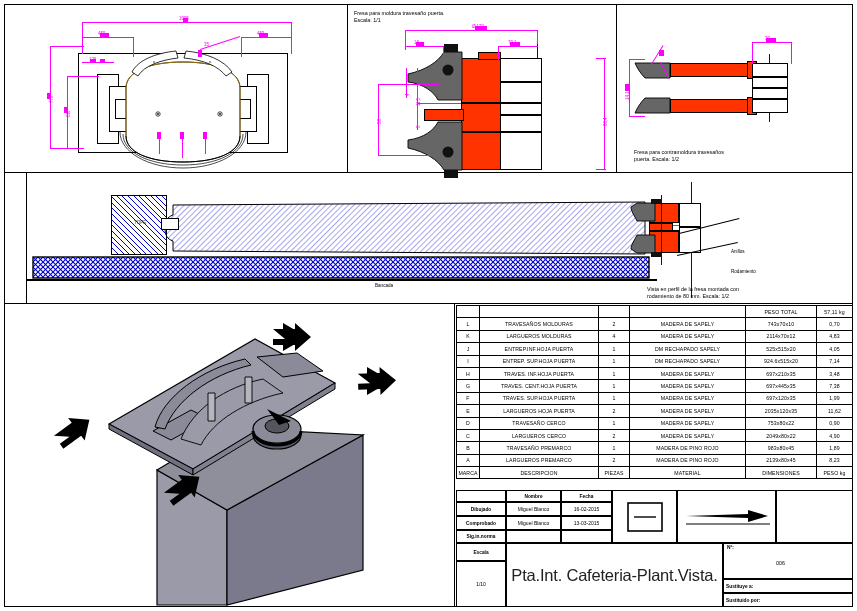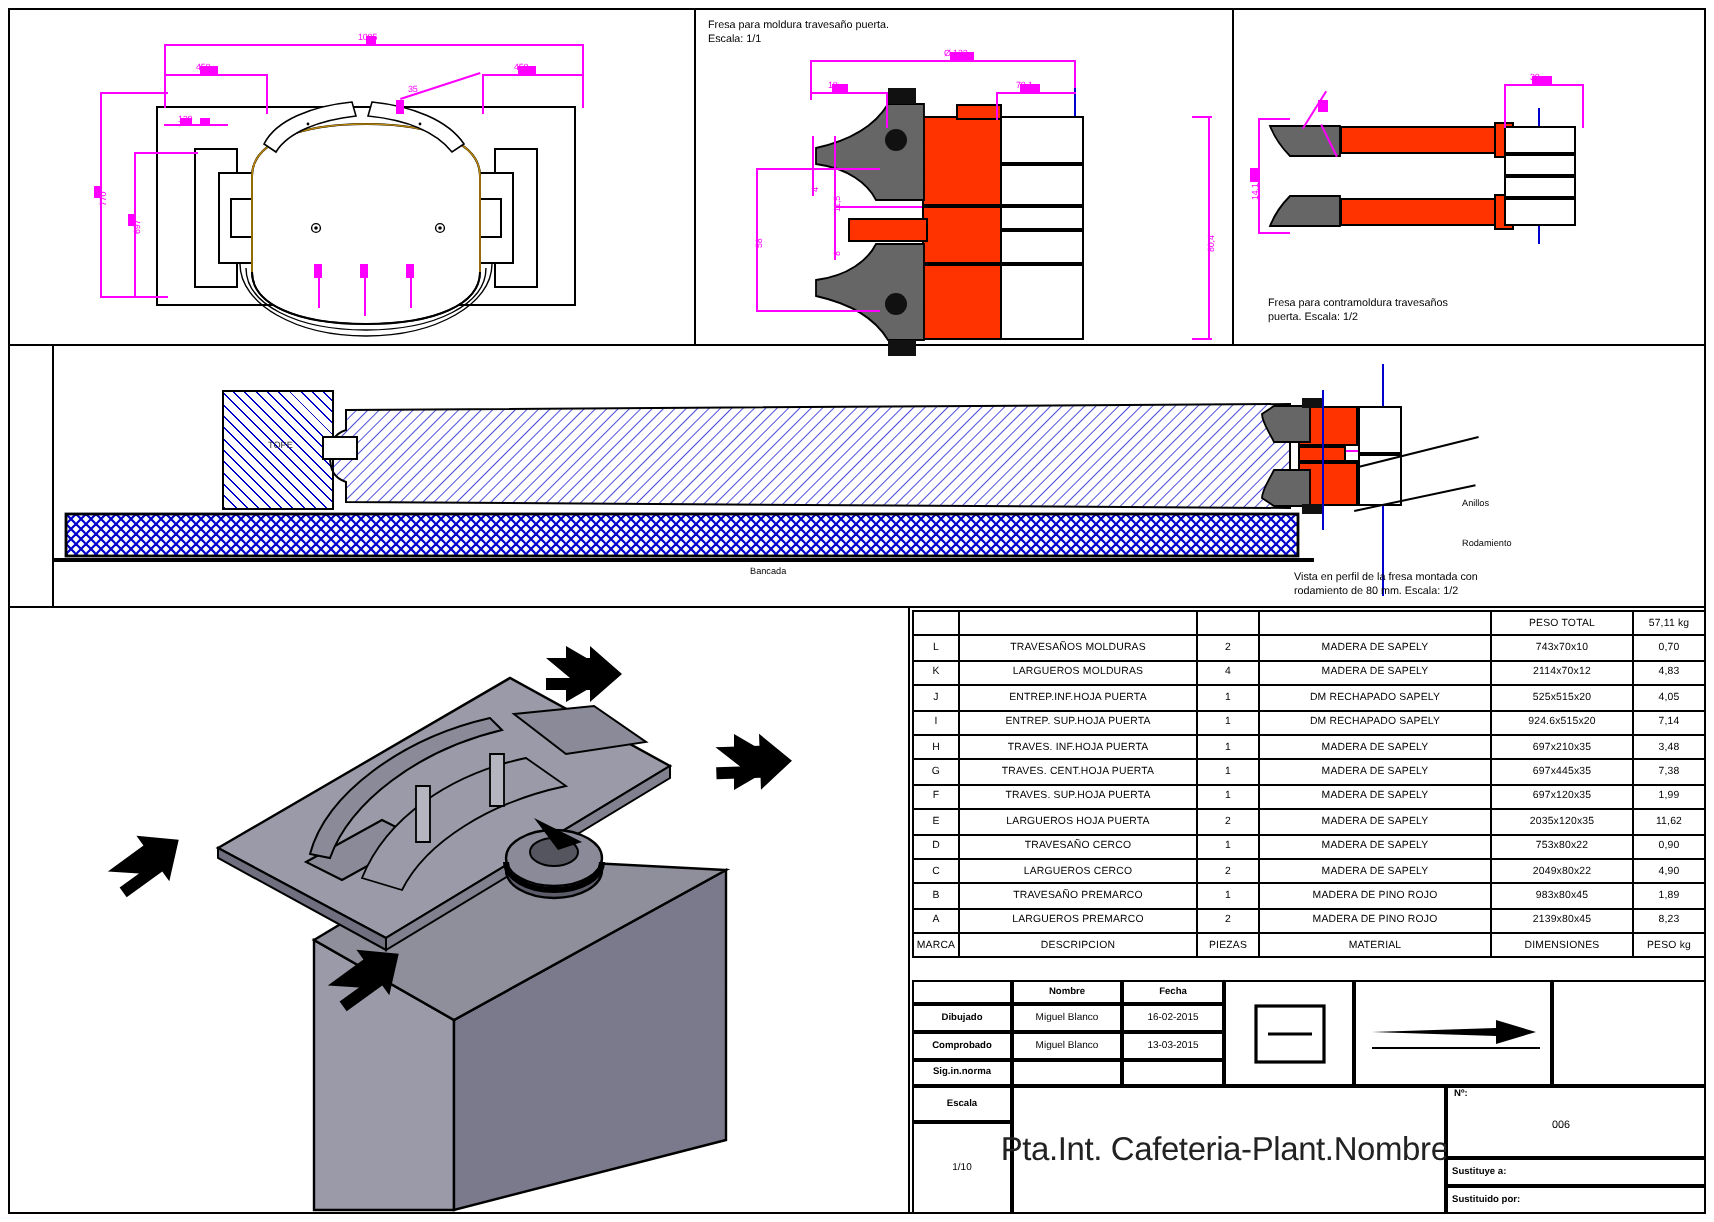--- a/index.html
+++ b/index.html
@@ -480,21 +480,21 @@
         <polygon points="2,14 64,12 64,8 84,14 64,20 64,16" fill="#000"></polygon>
         <line x1="2" y1="22" x2="86" y2="22" stroke="#000" stroke-width="1"></line>
       </svg>
     </div>
     <div class="tb" style="left:320px;top:0px;width:77px;height:53px;"></div>
 
     <div class="tb b" style="left:0px;top:53px;width:50px;height:18px;">Escala</div>
     <div class="tb" style="left:0px;top:71px;width:50px;height:46px;">1/10</div>
 
     <div class="tb" style="left:50px;top:53px;width:217px;height:64px;">
-      <span class="drawtitle" style="position:static;">Pta.Int. Cafeteria-Plant.Nombre.</span>
+      <span class="drawtitle" style="position:static;">Pta.Int. Cafeteria-Plant.Vista.</span>
     </div>
 
     <div class="tb left" style="left:267px;top:53px;width:130px;height:36px;align-items:flex-start;">
       <span class="tb b" style="position:static;border:0;padding:1px 0 0 1px;">Nº:</span>
       <span style="position:absolute;left:52px;top:16px;font-size:5.4px;">006</span>
     </div>
     <div class="tb b left" style="left:267px;top:89px;width:130px;height:14px;">Sustituye a:</div>
     <div class="tb b left" style="left:267px;top:103px;width:130px;height:14px;">Sustituido por:</div>
   </div>
 

